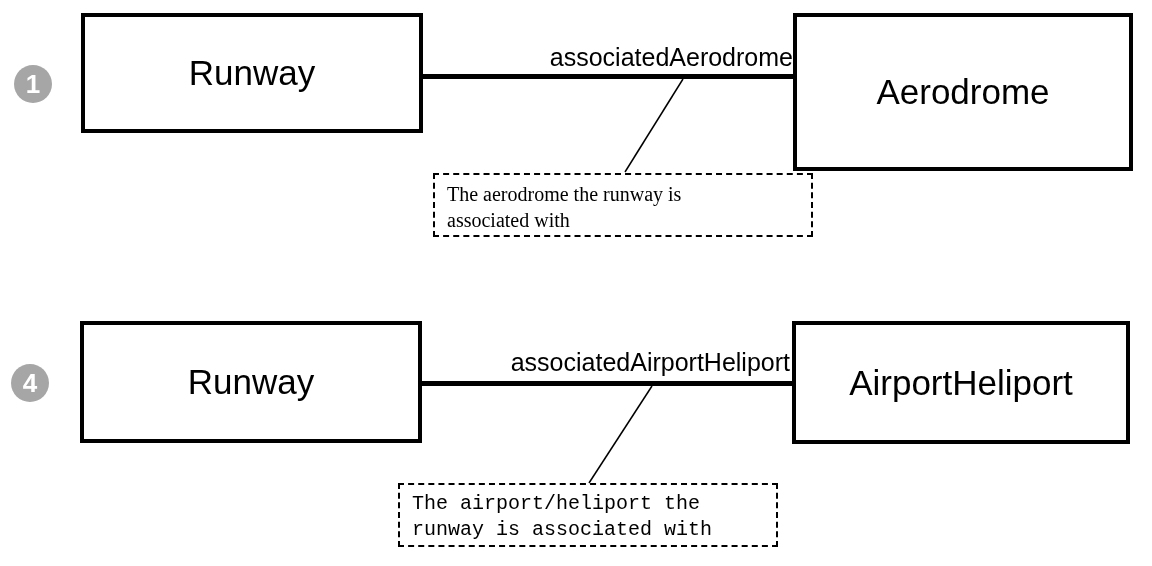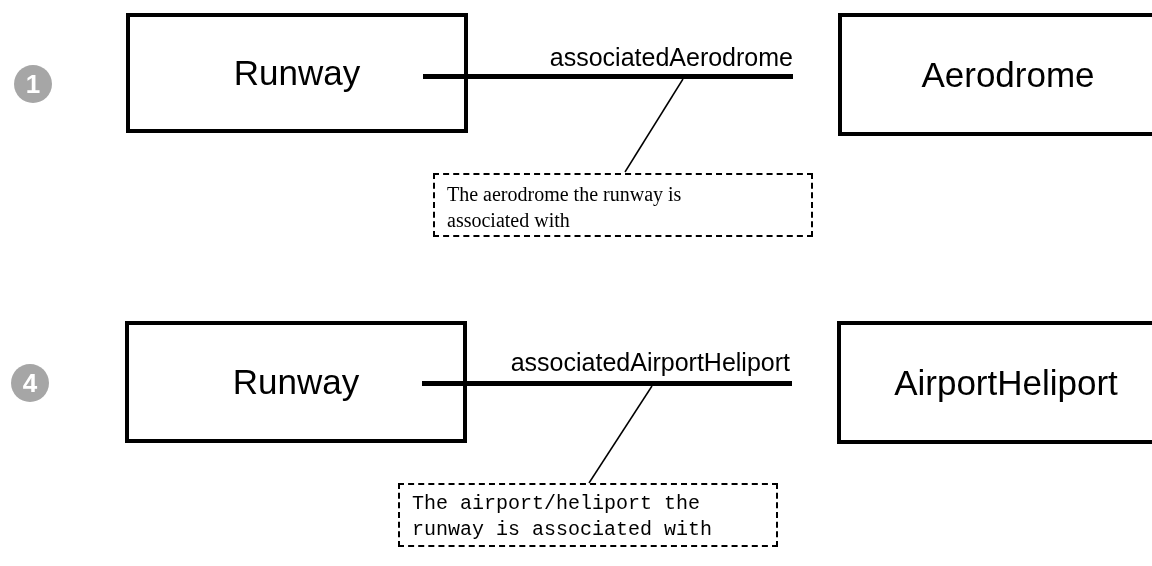--- a/index.html
+++ b/index.html
@@ -27,21 +27,20 @@
     justify-content: center;
     line-height: 1;
   }
   .class-box {
     position: absolute;
     background: #ffffff;
     border: 4px solid #000000;
     display: flex;
     align-items: center;
     justify-content: center;
-    margin-left: 45px;
   }
   .class-label {
     font-size: 35px;
     color: #000000;
     white-space: nowrap;
   }
   .assoc-line {
     position: absolute;
     height: 5px;
     background: #000000;
@@ -85,21 +84,21 @@
     <div class="badge" style="left:14px; top:65px;">1</div>
 
     <div class="class-box" style="left:81px; top:13px; width:342px; height:120px;">
       <span class="class-label">Runway</span>
     </div>
 
     <div class="assoc-line" style="left:423px; top:74px; width:370px;"></div>
 
     <div class="assoc-label" style="right:359px; top:42px;">associatedAerodrome</div>
 
-    <div class="class-box" style="left:793px; top:13px; width:340px; height:123px;">
+    <div class="class-box" style="left:793px; top:13px; width:340px; height:158px;">
       <span class="class-label">Aerodrome</span>
     </div>
 
     <div class="note-box" style="left:433px; top:173px;font-family:Liberation Serif, serif;">
       <div class="note-text">The aerodrome the runway is associated with</div>
     </div>
   </div>
 
   <div>
     <div class="badge" style="left:11px; top:364px;">4</div>

